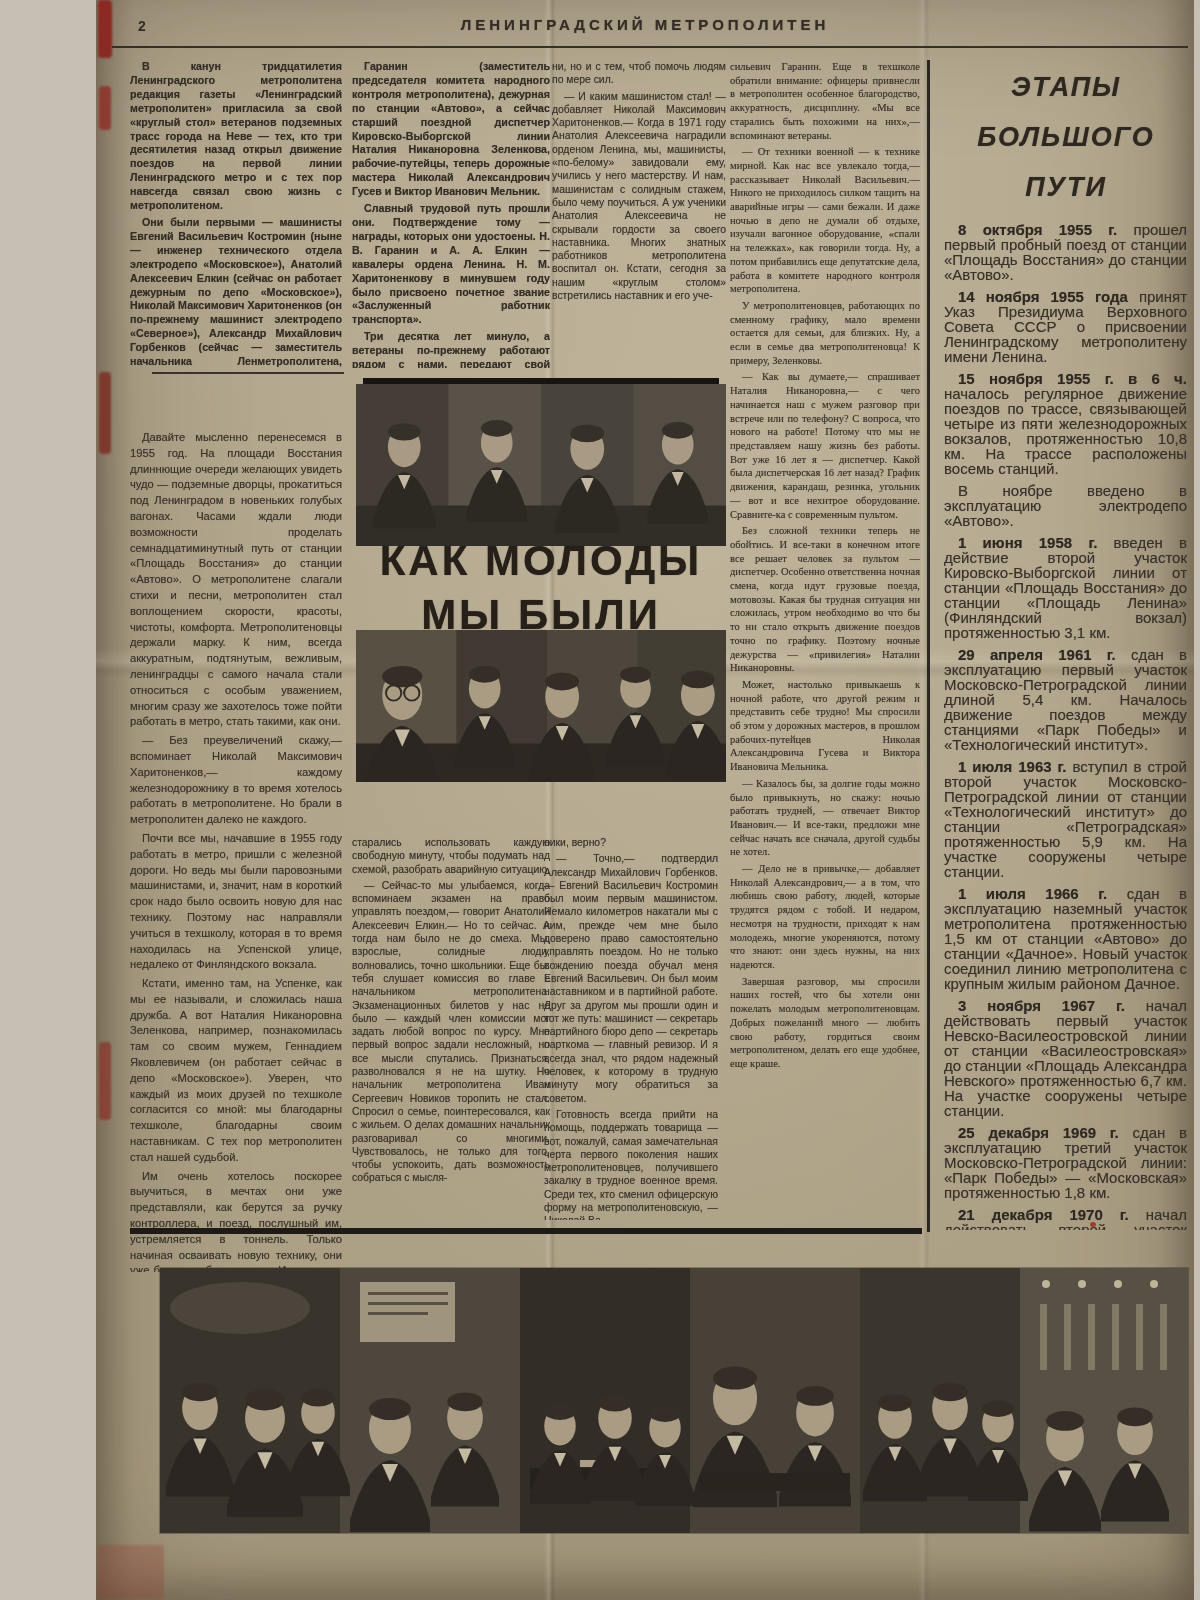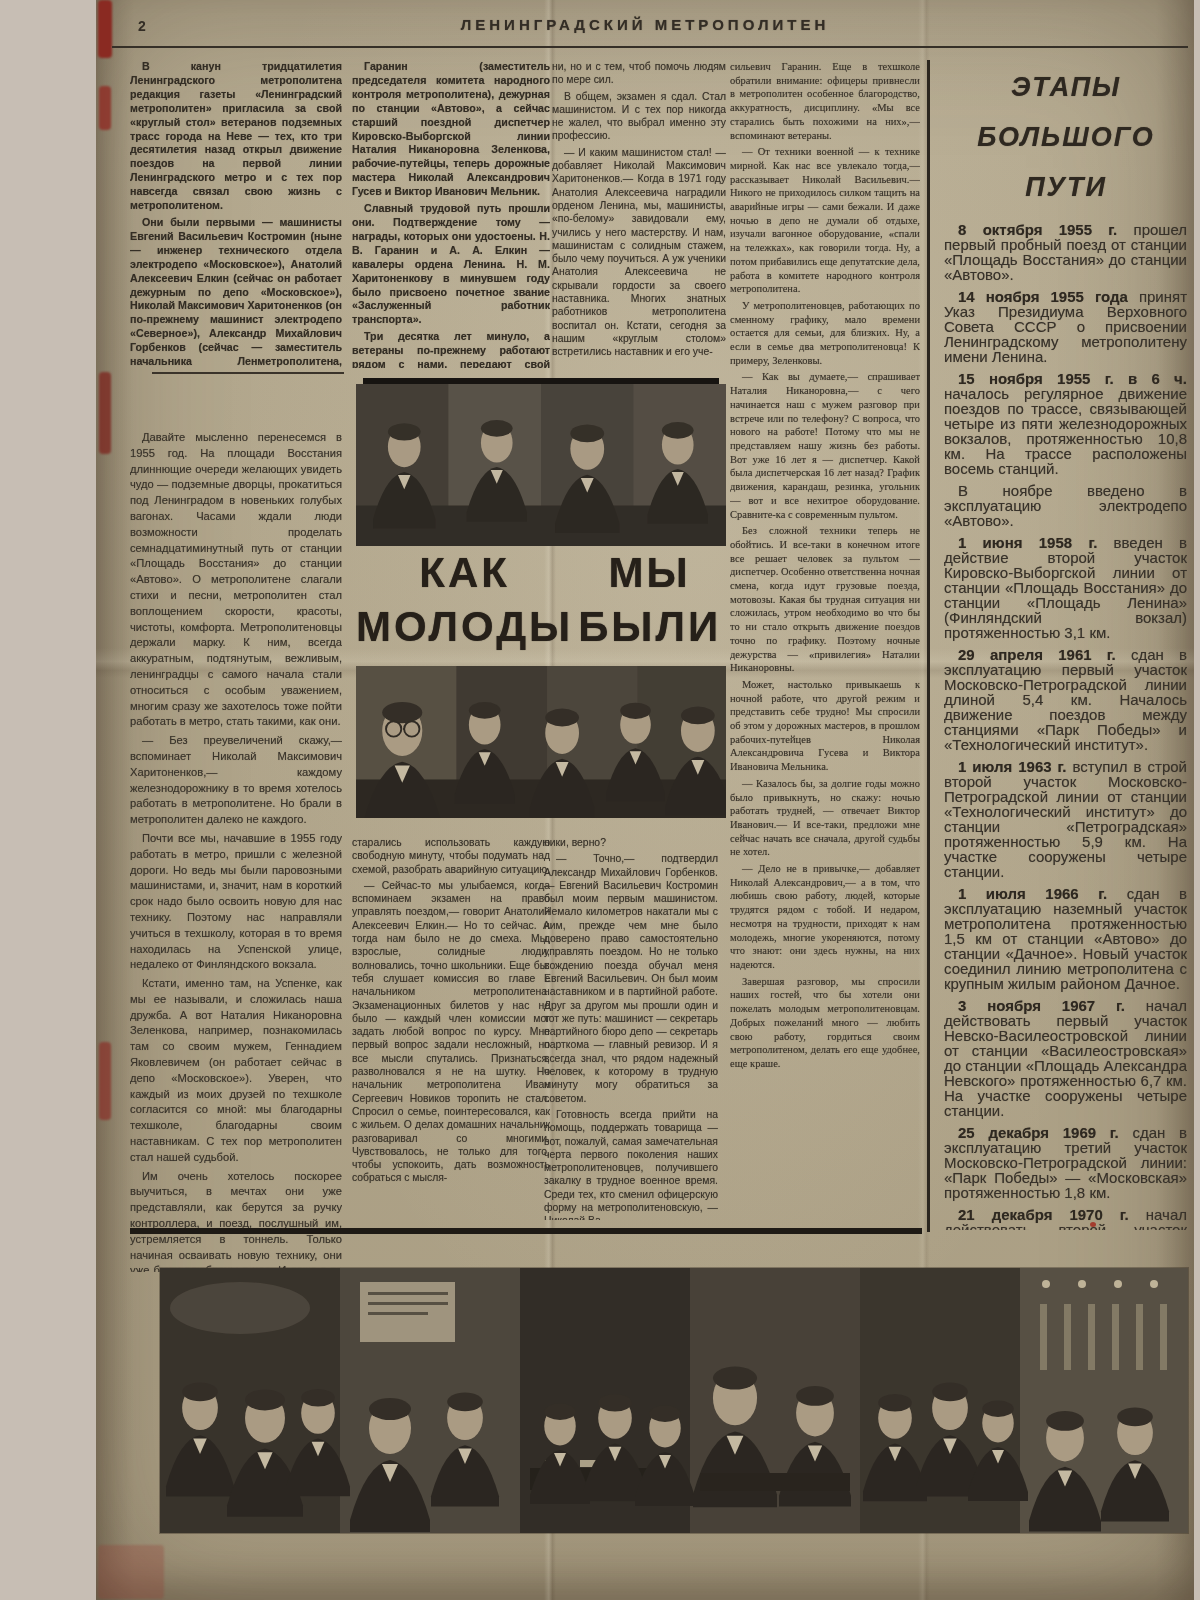--- a/index.html
+++ b/index.html
@@ -47,21 +47,21 @@
   .col2b{left:352px;top:836px;width:198px;height:384px;}
   .col3t{left:552px;top:60px;width:174px;height:318px;}
   .col3b{left:532px;top:836px;width:174px;height:384px;padding-left:12px;}
   .col4{left:730px;top:60px;width:190px;height:1160px;font-family:Liberation Serif, serif;}
 
   .photo-block{position:absolute;left:356px;top:378px;width:370px;height:446px;}
   .photo-topbar{width:356px;height:6px;background:#171411;margin:0 auto;}
   .photo{display:block;width:100%;}
   .photo-a{height:162px;}
   .photo-b{height:152px;}
-  .headline{height:120px;display:flex;flex-direction:row;justify-content:center;
+  .headline{height:84px;display:flex;flex-direction:column;justify-content:center;
     text-align:center;font-weight:bold;color:#262019;
     font-size:42px;letter-spacing:3px;line-height:54px;
     text-shadow:0 0 1px rgba(38,32,25,.7);}
 
   .sidebar-title{position:absolute;left:944px;top:62px;width:244px;text-align:center;
     font-weight:bold;font-style:italic;color:#2e2820;
     font-size:27px;line-height:50px;letter-spacing:2px;
     text-shadow:0 0 1px rgba(46,40,32,.6);}
   .sidebar-entries{position:absolute;left:944px;top:222px;width:243px;height:1008px;
     overflow:hidden;color:#38322a;font-size:15px;line-height:15px;text-align:justify;
@@ -108,21 +108,20 @@
     <p>Славный трудовой путь прошли они. Подтверждение тому — награды, которых они удостоены. Н. В. Гаранин и А. А. Елкин — кавалеры ордена Ленина. Н. М. Харитоненкову в минувшем году было присвоено почетное звание «Заслуженный работник транспорта».</p>
     <p>Три десятка лет минуло, а ветераны по-прежнему работают рядом с нами, передают свой богатый опыт молодежи, они все такие же бодрые, веселые, энергичные, неутомимые, а значит — молодые.</p>
   </div>
 <div class="col c2b col2b noindent-first">
     <p>старались использовать каждую свободную минуту, чтобы подумать над схемой, разобрать аварийную ситуацию.</p>
     <p>— Сейчас-то мы улыбаемся, когда вспоминаем экзамен на право управлять поездом,— говорит Анатолий Алексеевич Елкин.— Но то сейчас. А тогда нам было не до смеха. Мы, взрослые, солидные люди, волновались, точно школьники. Еще бы: тебя слушает комиссия во главе с начальником метрополитена. Экзаменационных билетов у нас не было — каждый член комиссии мог задать любой вопрос по курсу. Мне первый вопрос задали несложный, но все мысли спутались. Признаться, разволновался я не на шутку. Но начальник метрополитена Иван Сергеевич Новиков торопить не стал. Спросил о семье, поинтересовался, как с жильем. О делах домашних начальник разговаривал со многими. Чувствовалось, не только для того, чтобы успокоить, дать возможность собраться с мысля-</p>
   </div>
 
 <div class="col c3t col3t noindent-first">
     <p>ни, но и с тем, чтоб помочь людям по мере сил.</p>
-    <p>В общем, экзамен я сдал. Стал машинистом. И с тех пор никогда не жалел, что выбрал именно эту профессию.</p>
     <p>— И каким машинистом стал! — добавляет Николай Максимович Харитоненков.— Когда в 1971 году Анатолия Алексеевича наградили орденом Ленина, мы, машинисты, «по-белому» завидовали ему, учились у него мастерству. И нам, машинистам с солидным стажем, было чему поучиться. А уж ученики Анатолия Алексеевича не скрывали гордости за своего наставника. Многих знатных работников метрополитена воспитал он. Кстати, сегодня за нашим «круглым столом» встретились наставник и его уче-</p>
   </div>
 <div class="col c3b col3b noindent-first">
     <p>ники, верно?</p>
     <p>— Точно,— подтвердил Александр Михайлович Горбенков. — Евгений Васильевич Костромин был моим первым машинистом. Немало километров накатали мы с ним, прежде чем мне было доверено право самостоятельно управлять поездом. Но не только вождению поезда обучал меня Евгений Васильевич. Он был моим наставником и в партийной работе. Друг за другом мы прошли один и тот же путь: машинист — секретарь партийного бюро депо — секретарь парткома — главный ревизор. И я всегда знал, что рядом надежный человек, к которому в трудную минуту могу обратиться за советом.</p>
     <p>Готовность всегда прийти на помощь, поддержать товарища — вот, пожалуй, самая замечательная черта первого поколения наших метрополитеновцев, получившего закалку в трудное военное время. Среди тех, кто сменил офицерскую форму на метрополитеновскую, — Николай Ва-</p>
   </div>
 
 <div class="col c4 col4 noindent-first">
     <p>сильевич Гаранин. Еще в техшколе обратили внимание: офицеры привнесли в метрополитен особенное благородство, аккуратность, дисциплину. «Мы все старались быть похожими на них»,— вспоминают ветераны.</p>

